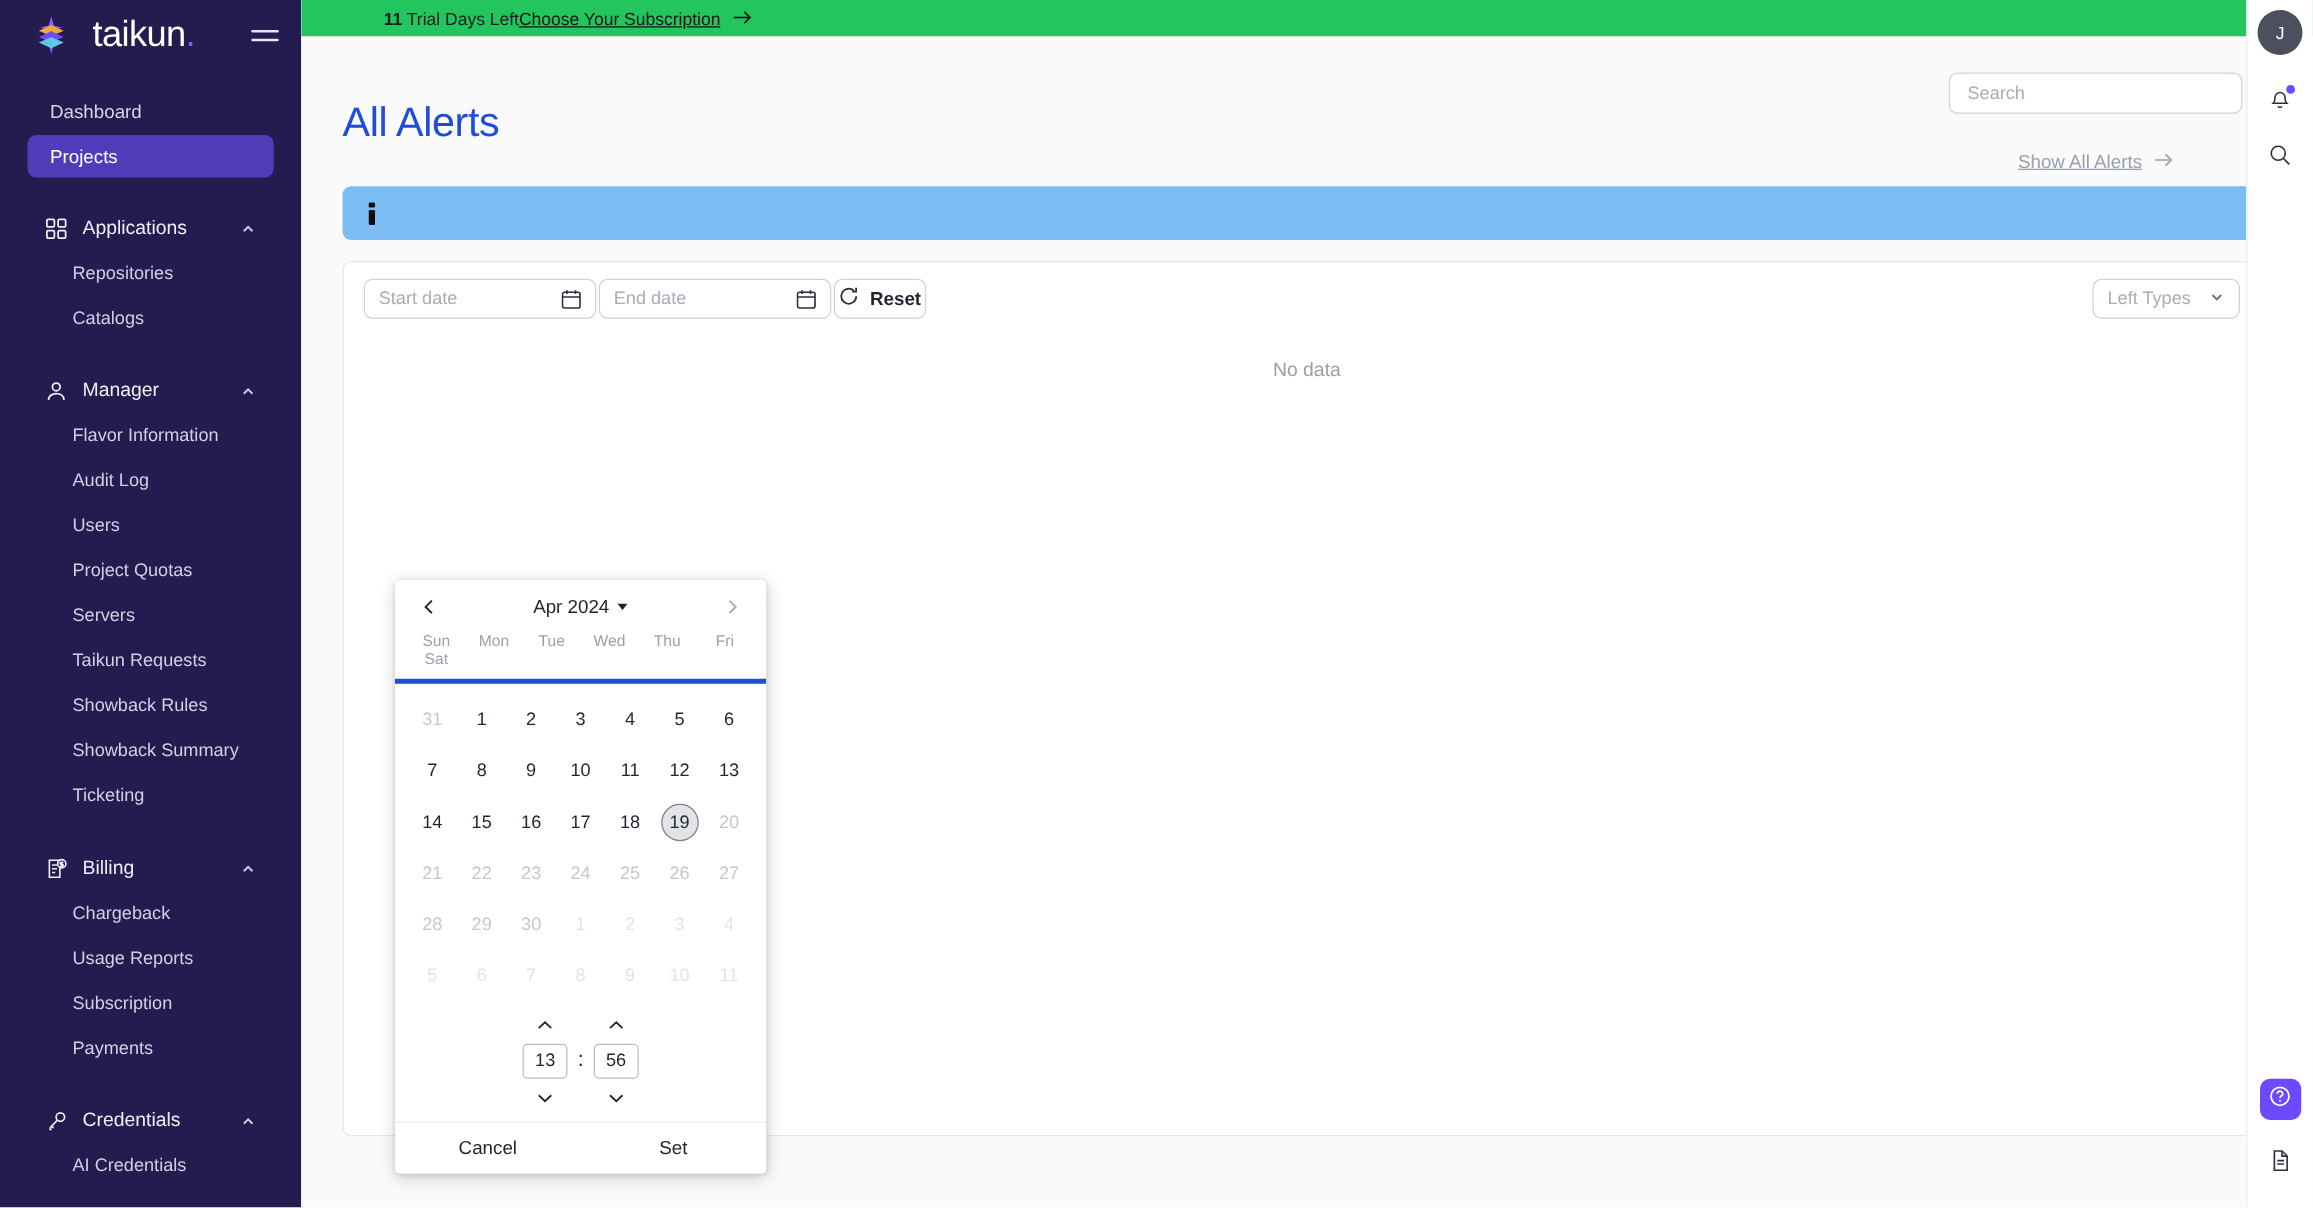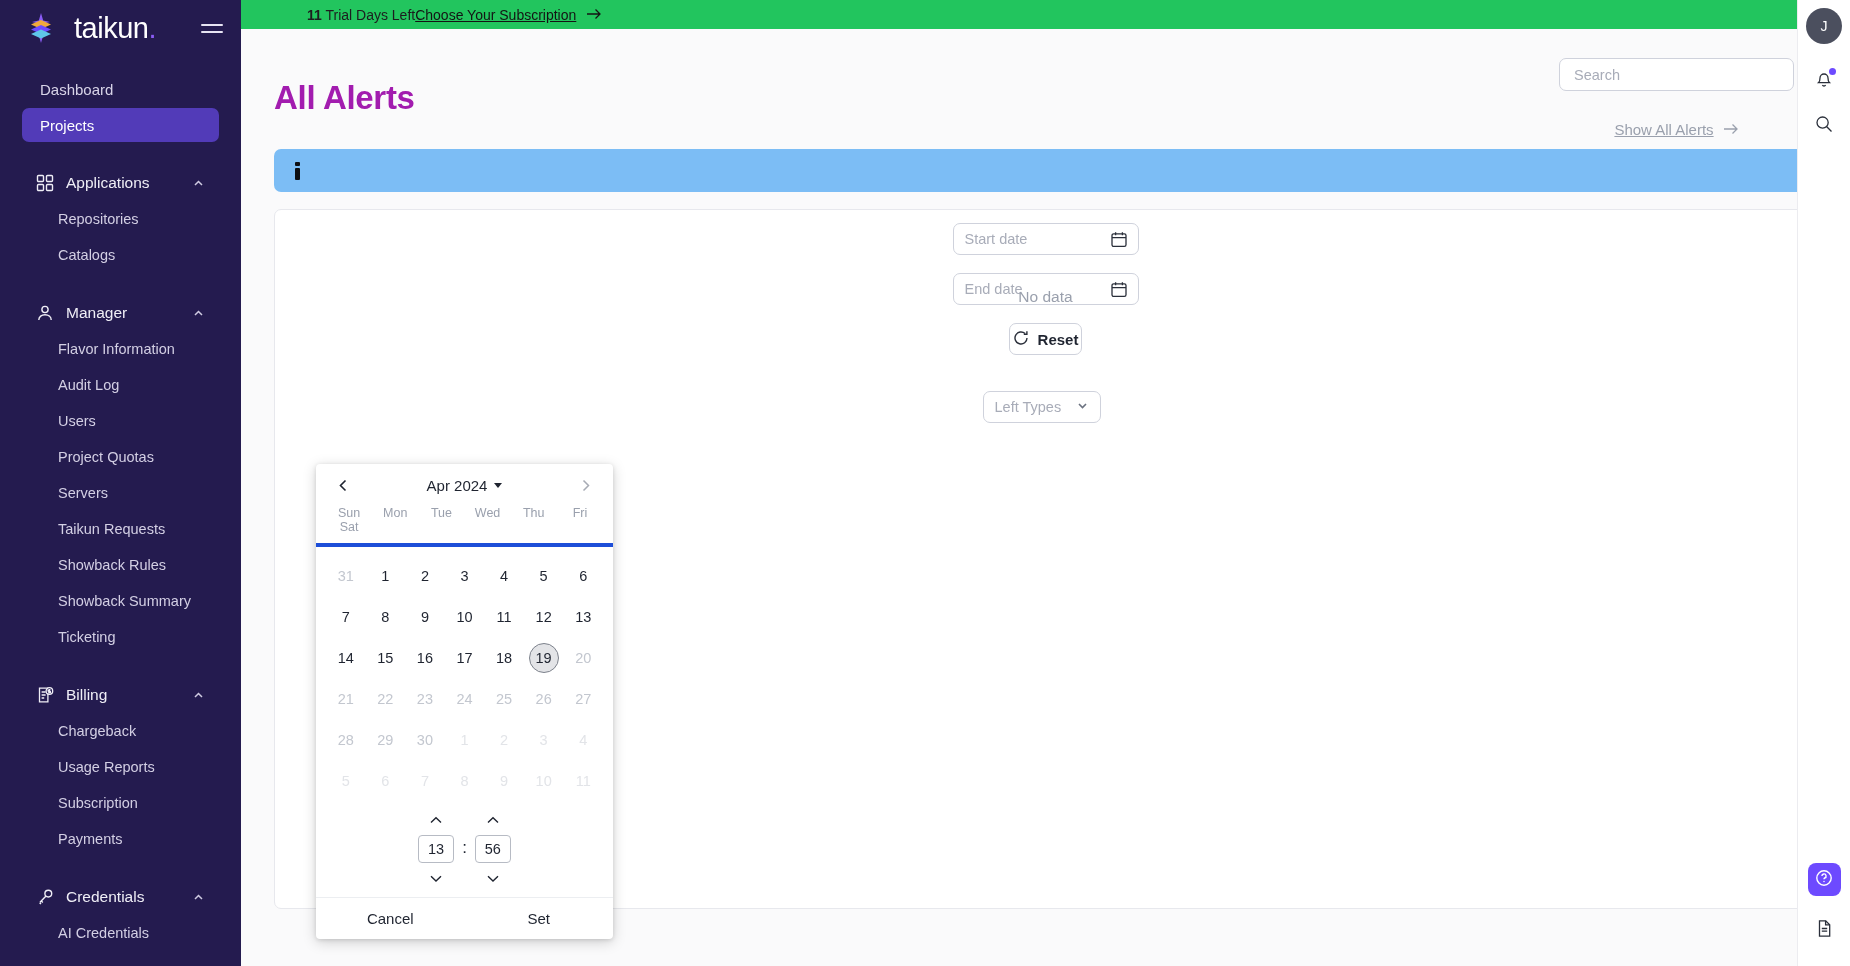--- a/index.html
+++ b/index.html
@@ -82,21 +82,21 @@
   .trial-right {
     display:flex; align-items:center; gap: 10px;
     font-size: 14px; color: #141414; cursor: pointer;
   }
   .trial-right .lbl { text-decoration: underline; font-weight: 500;}
 
   .page-head {
     display: flex; align-items: center; justify-content: space-between;
     padding: 28px 56px 10px 33px;
   }
-  .page-title { font-size: 33px; font-weight: 700; color: #a21caf; letter-spacing:-0.3px;}
+  .page-title { font-size: 33px; font-weight: 400; color: #1d4ed8; letter-spacing:-0.3px;}
   .head-right { display: flex; align-items: center; gap: 30px; flex-direction: column; }
   .search-box {
     width: 235px; height: 33px;
     border: 1px solid #cfd2dc; border-radius: 7px;
     background: #fff; display: flex; align-items: center;
     padding: 0 12px;
   }
   .search-box input {
     border: none; outline: none; width: 100%;
     font-size: 14.5px; color: #4b5563;
@@ -125,24 +125,23 @@
 
   .panel {
     margin-top: 17px;
     background: #ffffff;
     border: 1px solid #e7e8ed;
     border-radius: 7px;
     min-height: 700px;
     position: relative;
   }
   .filter-row {
-    display: flex; align-items: center; gap: 18px;
+    display: flex; align-items: center; gap: 2px;
     padding: 13px 16px;
     position: relative;
-    flex-direction: column;
   }
   .date-input {
     width: 186px; height: 32px;
     border: 1px solid #cfd2dc; border-radius: 7px;
     display: flex; align-items: center; justify-content: space-between;
     padding: 0 11px;
     font-size: 14.5px; color: #a8acb8;
     background: #fff; cursor: pointer;
   }
   .cal-ico { width: 16px; height: 17px; display:block; }

